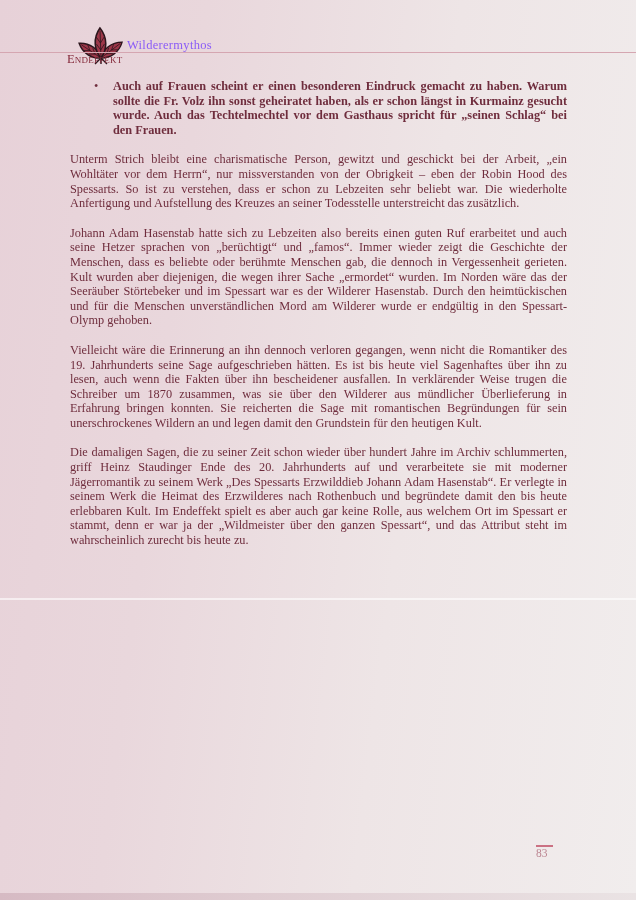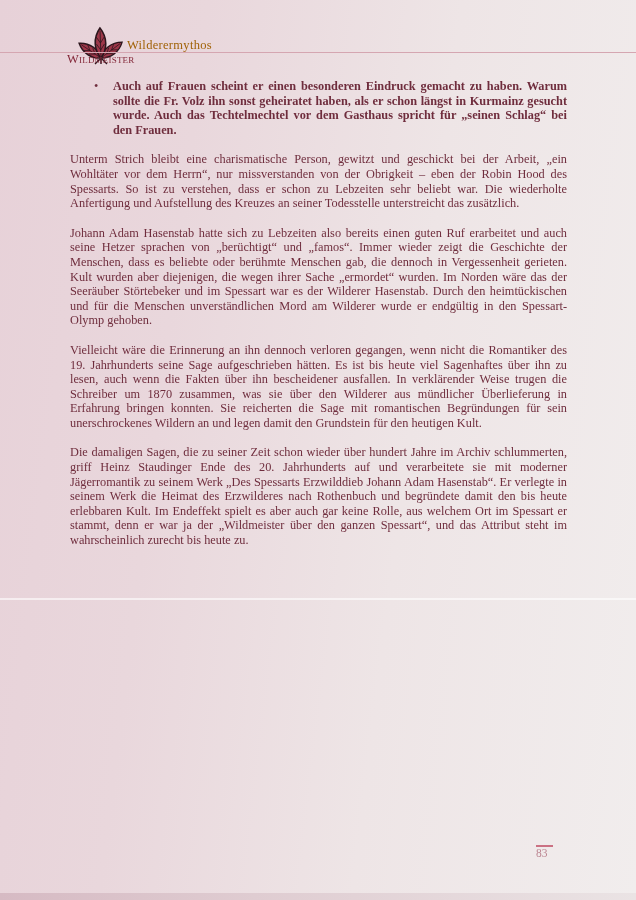--- a/index.html
+++ b/index.html
@@ -18,21 +18,21 @@
   .wordmark {
     position: absolute; left: 67px; top: 52px;
     font-variant: small-caps;
     font-size: 12.5px;
     letter-spacing: 0.2px;
     color: #84293a;
   }
   .chapter-title {
     position: absolute; left: 127px; top: 38px;
     font-size: 12.5px;
-    color: #a16207;
+    color: #8b5cf6;
     letter-spacing: 0.3px;
   }
   .header-rule {
     position: absolute; left: 0; top: 52px;
     width: 636px; height: 1px;
     background: #d5a6b1;
   }
 
   
   .content {
@@ -82,21 +82,21 @@
         <g id="leaf">
           <path d="M0,0 C-6.5,-8 -7.5,-20 0,-30 C7.5,-20 6.5,-8 0,0 Z" fill="#9d3749" stroke="#2c161d" stroke-width="1.6"></path>
           <path d="M0,-2 L0,-27 M0,-8 L-4,-14 M0,-8 L4,-14 M0,-15 L-4,-21 M0,-15 L4,-21" stroke="#2c161d" stroke-width="0.8" fill="none"></path>
         </g>
       </defs>
       <path d="M31,33 L25,39 M31,33 L37,39 M31,33 L31,39" stroke="#2c161d" stroke-width="1.4" fill="none"></path>
       <use href="#leaf" transform="translate(31,33) rotate(-56) scale(0.88)"></use>
       <use href="#leaf" transform="translate(31,33) rotate(53) scale(0.88)"></use>
       <use href="#leaf" transform="translate(31,33) rotate(-2)"></use>
     </svg>
-    <div class="wordmark">Wildmeister</div>
+    <div class="wordmark">Endeffekt</div>
     <div class="chapter-title">Wilderermythos</div>
     <div class="header-rule"></div>
   </div>
 
   <div class="content">
     <div class="bullet-item">
       <span class="bullet-marker">•</span>
       <span class="bullet-text">Auch auf Frauen scheint er einen besonderen Eindruck gemacht zu haben. Warum sollte die Fr. Volz ihn sonst geheiratet haben, als er schon längst in Kurmainz gesucht wurde. Auch das Techtelmechtel vor dem Gasthaus spricht für „seinen Schlag“ bei den Frauen.</span>
     </div>
     <p class="para">Unterm Strich bleibt eine charismatische Person, gewitzt und geschickt bei der Arbeit, „ein Wohltäter vor dem Herrn“, nur missverstanden von der Obrigkeit – eben der Robin Hood des Spessarts. So ist zu verstehen, dass er schon zu Lebzeiten sehr beliebt war. Die wiederholte Anfertigung und Aufstellung des Kreuzes an seiner Todesstelle unterstreicht das zusätzlich.</p>

